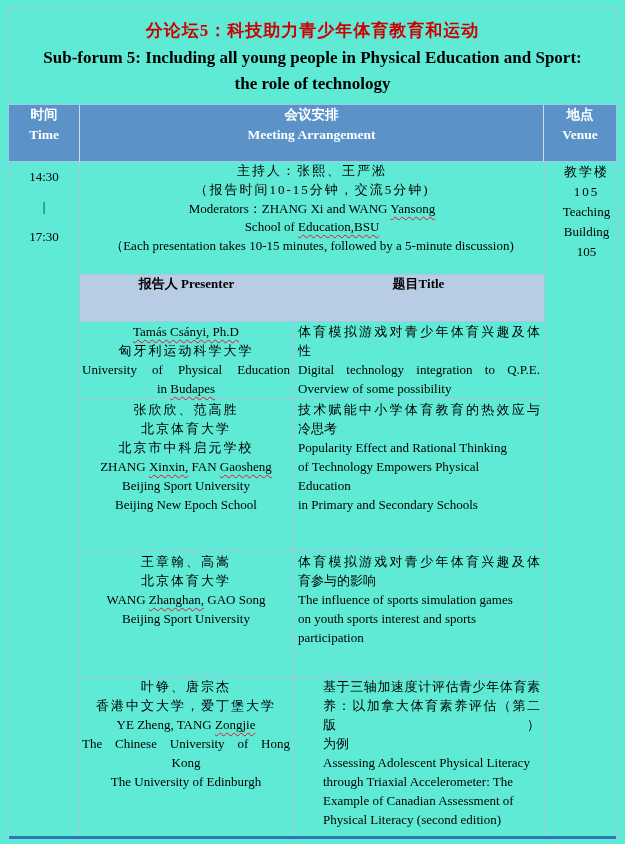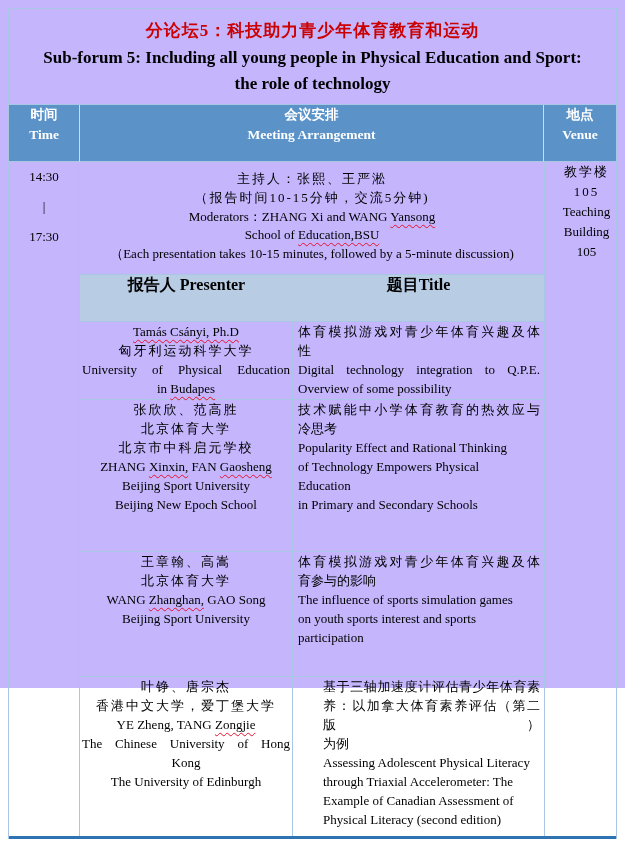--- a/index.html
+++ b/index.html
@@ -1,42 +1,42 @@
 <!DOCTYPE html>
 <html><head>
 <meta charset="utf-8">
 <style>
   html,body{margin:0;padding:0;background:#ffffff;}
   body{width:625px;height:844px;overflow:hidden;
        font-family:"Liberation Serif","DejaVu Serif",serif;color:#000;}
-  .page{position:relative;width:625px;height:688px;background:#c4b5fd;}
+  .page{position:relative;width:625px;height:844px;background:#5eead4;}
   .frame{position:absolute;left:8px;top:8px;width:607px;
          border:1px solid #A9C6E4;border-bottom:none;}
   .title-block{height:95px;display:flex;flex-direction:column;justify-content:center;
                text-align:center;padding:2px 4px;box-sizing:border-box;}
   .title-cn{font-size:17px;font-weight:bold;color:#CC0000;line-height:28px;letter-spacing:1px;}
   .title-en{font-size:17px;font-weight:bold;line-height:26px;color:#000;}
   .tbl{display:grid;grid-template-columns:71px 213px 1fr 72px;
        grid-template-rows:57px 113px 47px 78px 152px 125px 159px;
        border-top:1px solid #A9C6E4;border-bottom:3px solid #2E74B5;}
   .cell{box-sizing:border-box;display:flex;flex-direction:column;justify-content:flex-start;
         font-size:13px;min-width:0;}
   .hdr{background:#5B93C8;color:#fff;font-weight:bold;text-align:center;
        line-height:20px;font-size:13.5px;border-bottom:1px solid #A9C6E4;}
   .hdr-divider{border-right:1px solid #CBDCEE;}
   .h-time{grid-area:1/1/2/2;}
   .h-meet{grid-area:1/2/2/4;}
   .h-venue{grid-area:1/4/2/5;}
   .c-time{grid-area:2/1/8/2;border-right:1px solid #A9C6E4;text-align:center;line-height:30px;}
   .c-venue{grid-area:2/4/8/5;border-left:1px solid #A9C6E4;text-align:center;}
   .c-venue .line{line-height:20px;min-height:20px;margin-left:12px;}
-  .c-mod{grid-area:2/2/3/4;border-bottom:1px solid #A9C6E4;text-align:center;padding:8px 6px;font-family:Liberation Serif, serif;}
+  .c-mod{grid-area:2/2/3/4;border-bottom:1px solid #A9C6E4;text-align:center;padding:0 6px;font-family:Liberation Serif, serif;}
   .c-mod .line{line-height:18.8px;min-height:18.8px;}
   .sh{background:#B8CCE4;font-weight:bold;text-align:center;
-      border-bottom:1px solid #A9C6E4;font-size:16px;}
+      border-bottom:1px solid #A9C6E4;font-size:13px;}
   .sh-p{grid-area:3/2/4/3;}
   .sh-t{grid-area:3/3/4/4;}
   .cell-presenter{text-align:center;border-right:1px solid #A9C6E4;
                   border-bottom:1px solid #A9C6E4;padding:0 2px;}
   .cell-title{text-align:left;border-bottom:1px solid #A9C6E4;padding:0 4px 0 5px;}
   .r1p{grid-area:4/2/5/3;} .r1t{grid-area:4/3/5/4;}
   .r2p{grid-area:5/2/6/3;} .r2t{grid-area:5/3/6/4;}
   .r3p{grid-area:6/2/7/3;} .r3t{grid-area:6/3/7/4;}
   .r4p{grid-area:7/2/8/3;border-bottom:none;} .r4t{grid-area:7/3/8/4;border-bottom:none;margin-left:25px;}
   .line{line-height:19px;min-height:19px;}

